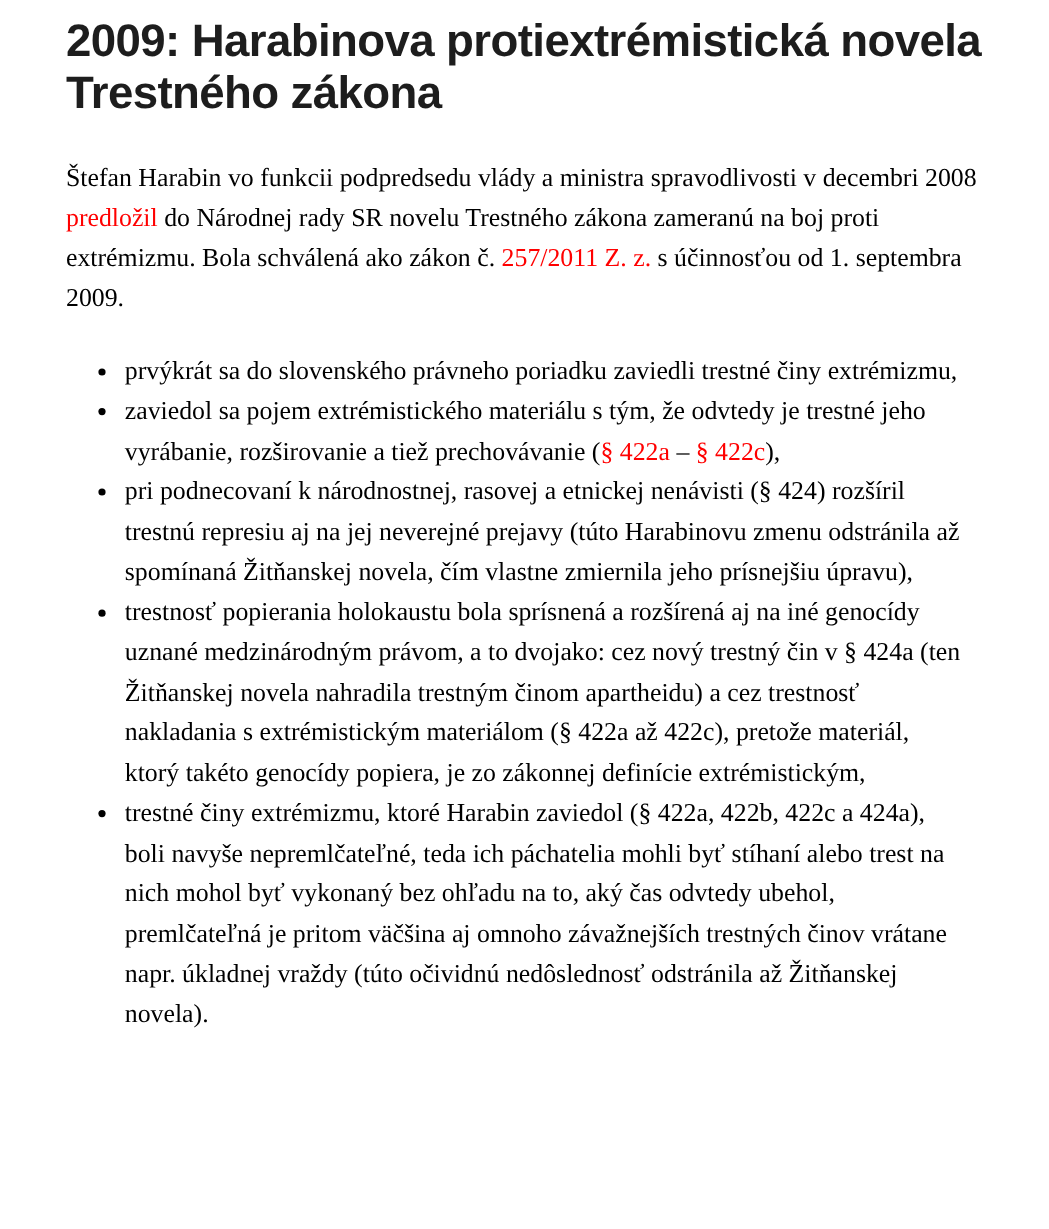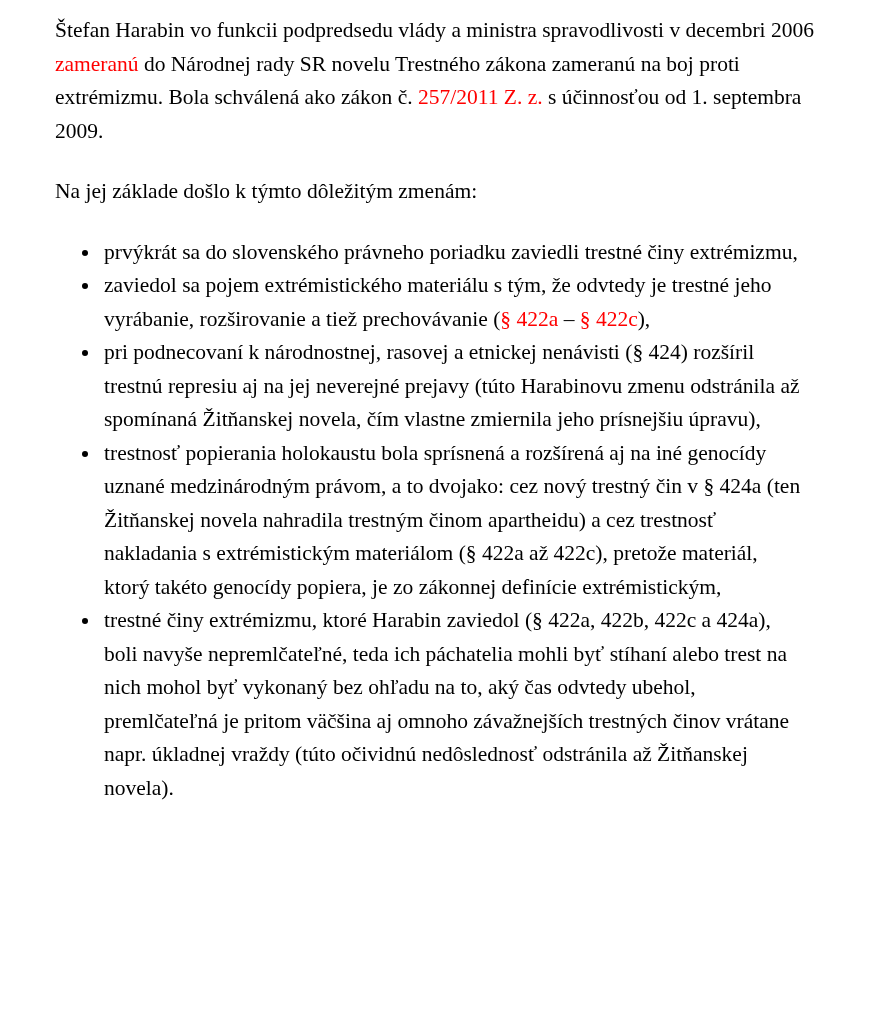--- a/index.html
+++ b/index.html
@@ -52,24 +52,24 @@
     color:var(--link);
     text-decoration:none;
     cursor:pointer;
   }
 </style>
 </head>
 <body>
 
 <div class="page">
   <article>
+    <h1 class="article-title">2009: Harabinova protiextrémistická novela Trestného zákona</h1>
 
-    <p class="paragraph body-text"><span>Štefan Harabin vo funkcii podpredsedu vlády a ministra spravodlivosti v decembri 2006 </span><a class="link">zameranú</a><span> do Národnej rady SR novelu Trestného zákona zameranú na boj proti extrémizmu. Bola schválená ako zákon č. </span><a class="link">257/2011 Z. z.</a><span> s účinnosťou od 1. septembra 2009.</span></p>
+    <p class="paragraph body-text"><span>Štefan Harabin vo funkcii podpredsedu vlády a ministra spravodlivosti v decembri 2008 </span><a class="link">predložil</a><span> do Národnej rady SR novelu Trestného zákona zameranú na boj proti extrémizmu. Bola schválená ako zákon č. </span><a class="link">257/2011 Z. z.</a><span> s účinnosťou od 1. septembra 2009.</span></p>
 
-    <p class="paragraph body-text">Na jej základe došlo k týmto dôležitým zmenám:</p>
 
     <ul class="changes-list body-text">
         <li><span>prvýkrát sa do slovenského právneho poriadku zaviedli trestné činy extrémizmu,</span></li>
         <li><span>zaviedol sa pojem extrémistického materiálu s tým, že odvtedy je trestné jeho vyrábanie, rozširovanie a tiež prechovávanie (</span><a class="link">§ 422a</a><span> – </span><a class="link">§ 422c</a><span>),</span></li>
         <li><span>pri podnecovaní k národnostnej, rasovej a etnickej nenávisti (§ 424) rozšíril trestnú represiu aj na jej neverejné prejavy (túto Harabinovu zmenu odstránila až spomínaná Žitňanskej novela, čím vlastne zmiernila jeho prísnejšiu úpravu),</span></li>
         <li><span>trestnosť popierania holokaustu bola sprísnená a rozšírená aj na iné genocídy uznané medzinárodným právom, a to dvojako: cez nový trestný čin v § 424a (ten Žitňanskej novela nahradila trestným činom apartheidu) a cez trestnosť nakladania s extrémistickým materiálom (§ 422a až 422c), pretože materiál, ktorý takéto genocídy popiera, je zo zákonnej definície extrémistickým,</span></li>
         <li><span>trestné činy extrémizmu, ktoré Harabin zaviedol (§ 422a, 422b, 422c a 424a), boli navyše nepremlčateľné, teda ich páchatelia mohli byť stíhaní alebo trest na nich mohol byť vykonaný bez ohľadu na to, aký čas odvtedy ubehol, premlčateľná je pritom väčšina aj omnoho závažnejších trestných činov vrátane napr. úkladnej vraždy (túto očividnú nedôslednosť odstránila až Žitňanskej novela).</span></li>
       </ul>
   </article>
 </div>

